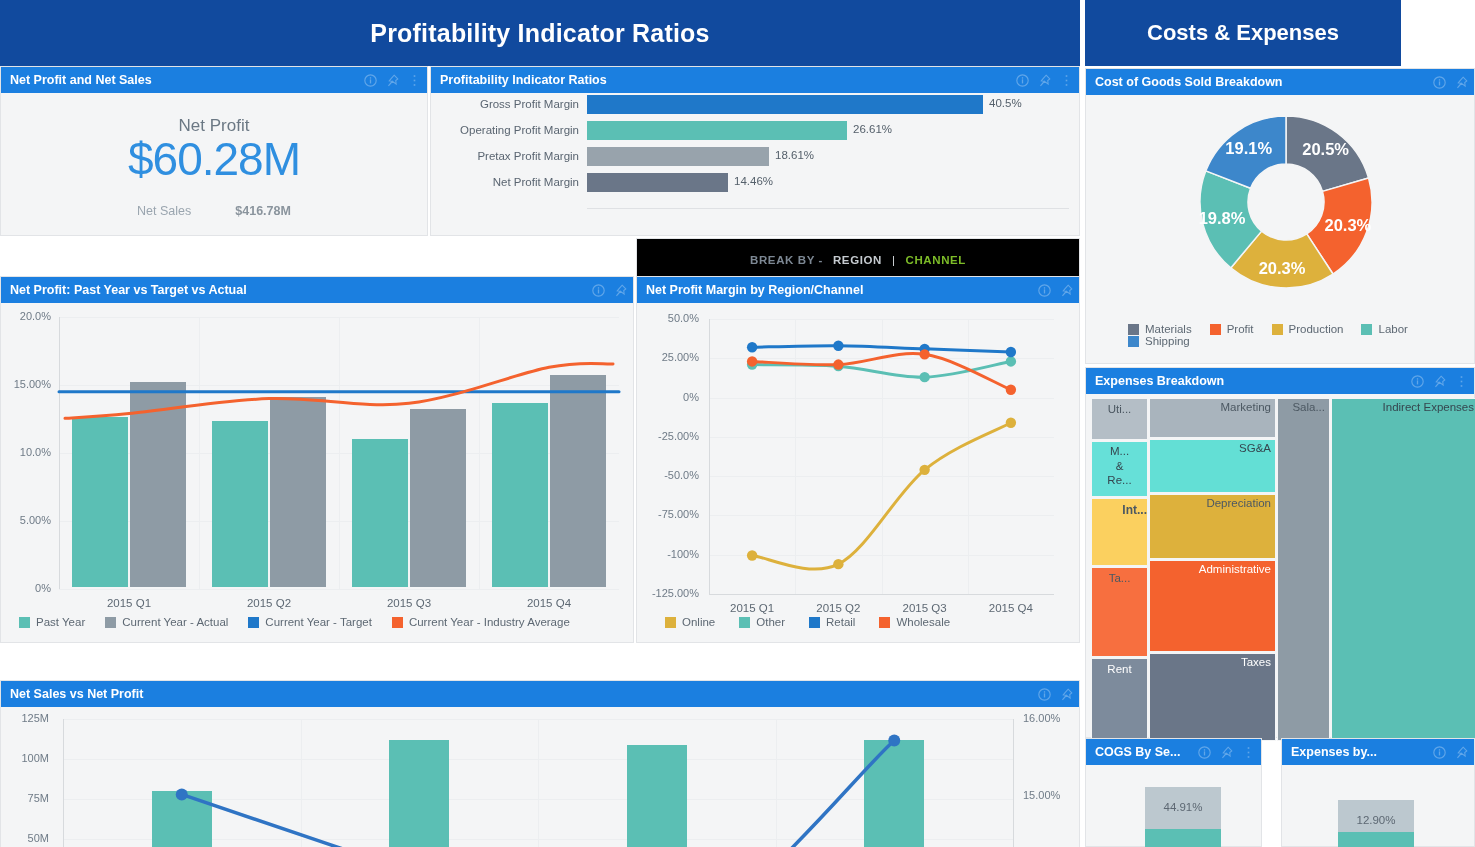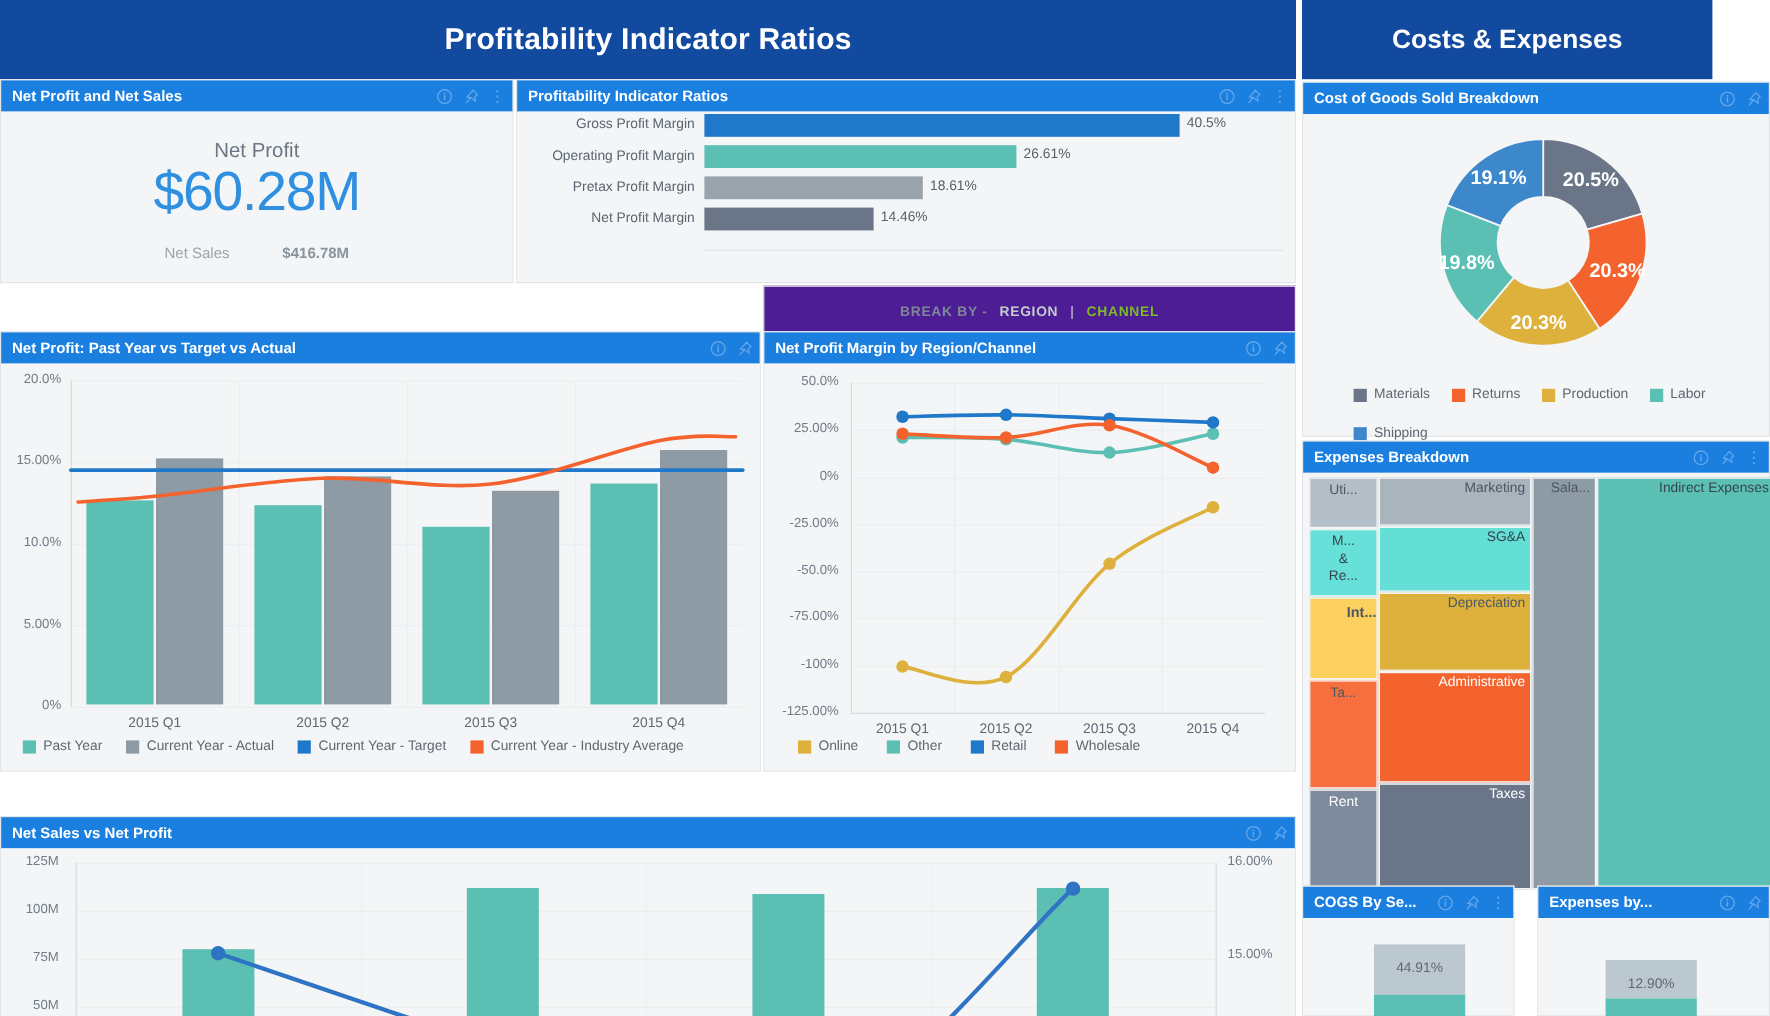--- a/index.html
+++ b/index.html
@@ -14,21 +14,21 @@
   
   .col-left  { position:absolute; left:0;    top:0; width:1085px; height:847px; }
   .col-right { position:absolute; left:1085px; top:0; width:390px;  height:847px; }
 
   
   .banner {
     background:#114a9e; color:#fff; display:flex; align-items:center;
     justify-content:center; font-weight:bold;
   }
   .banner-left  { position:absolute; left:0; top:0; width:1080px; height:66px; font-size:25px; letter-spacing:.2px;}
-  .banner-right { position:absolute; left:0; top:0; width:342px;  height:66px; font-size:22px; }
+  .banner-right { position:absolute; left:0; top:0; width:316px;  height:66px; font-size:22px; }
 
   
   .card { position:absolute; background:#f4f5f6; border:1px solid #e2e4e7; }
   .card-hd {
     position:relative; height:26px; background:#1b7fe0; color:#fff;
     font-size:12.5px; font-weight:bold; display:flex; align-items:center;
     padding-left:9px; white-space:nowrap; overflow:hidden;
   }
   .hd-icons { position:absolute; right:6px; top:0; height:26px; display:flex;
               align-items:center; gap:9px; opacity:.30; }
@@ -47,21 +47,21 @@
   .ratios { padding:0 10px 6px 4px; position:relative; height:100%; }
   .ratio-row { display:flex; align-items:center; height:22px; margin-bottom:4px; }
   .ratio-name { width:152px; text-align:right; padding-right:8px; font-size:11.5px; color:#5a6571; }
   .ratio-track { flex:1; position:relative; height:19px; }
   .ratio-bar { height:19px; }
   .ratio-val { position:absolute; top:2px; font-size:11.5px; color:#55606b; white-space:nowrap; }
   .ratio-baseline { position:absolute; left:156px; right:10px; bottom:18px; border-top:1px solid #dfe1e4; }
 
   
   .breakby {
-    position:absolute; background:#4c1d95; border:1px solid #e2e4e7;
+    position:absolute; background:#000000; border:1px solid #e2e4e7;
     display:flex; align-items:center; justify-content:center; gap:10px;
     font-size:11.5px; font-weight:bold; letter-spacing:.6px;
   }
   .bb-label { color:#7d8894; }
   .bb-opt { color:#c6cbd0; }
   .bb-sep { color:#d8dcdf; font-weight:normal;}
   .bb-opt.active { color:#7dbc28; }
   .ytick { position:absolute; font-size:11px; color:#6f7b87; text-align:right; white-space:nowrap; }
   .xtick { position:absolute; font-size:11.5px; color:#5d6873; text-align:center; white-space:nowrap; }
   .gridline { position:absolute; border-top:1px solid #eceef0; }
@@ -411,31 +411,31 @@
             <path d="M119.84188432859384,75.84431846340911 A86,86 0 0 1 199.99999999999997,21 L200,69 A38,38 0 0 0 164.581297726588,93.23353606522728 Z" stroke="#f4f5f6" stroke-width="1.5" fill="#3d87cb" stroke-linecap="round" stroke-linejoin="round"></path>
             <text x="162.7311892956389" y="58.52949652626204" text-anchor="middle" fill="#ffffff" font-size="16.5" font-weight="bold" font-family="&quot;Liberation Sans&quot;, sans-serif">19.1%</text>
           </svg>
           <div class="legend" style="left: 42px; top: 228px;">
             <div class="lg" style="margin-right: 18px;">
               <span class="sw" style="background: rgb(106, 118, 136);"></span>
               <span>Materials</span>
             </div>
             <div class="lg" style="margin-right: 18px;">
               <span class="sw" style="background: rgb(244, 98, 46);"></span>
-              <span>Returns</span>
+              <span>Profit</span>
             </div>
             <div class="lg" style="margin-right: 18px;">
               <span class="sw" style="background: rgb(221, 177, 60);"></span>
               <span>Production</span>
             </div>
             <div class="lg" style="margin-right: 18px;">
               <span class="sw" style="background: rgb(91, 191, 180);"></span>
               <span>Labor</span>
             </div>
-            <div class="lg" style="margin-right: 18px; margin-top: 20px;">
+            <div class="lg" style="margin-right: 18px;">
               <span class="sw" style="background: rgb(61, 135, 203);"></span>
               <span>Shipping</span>
             </div>
           </div>
         </div>
     </div>
 
     <div class="card" style="left:0;top:367px;width:390px;height:371px;">
       <div class="card-hd">
         <span>Expenses Breakdown</span>

